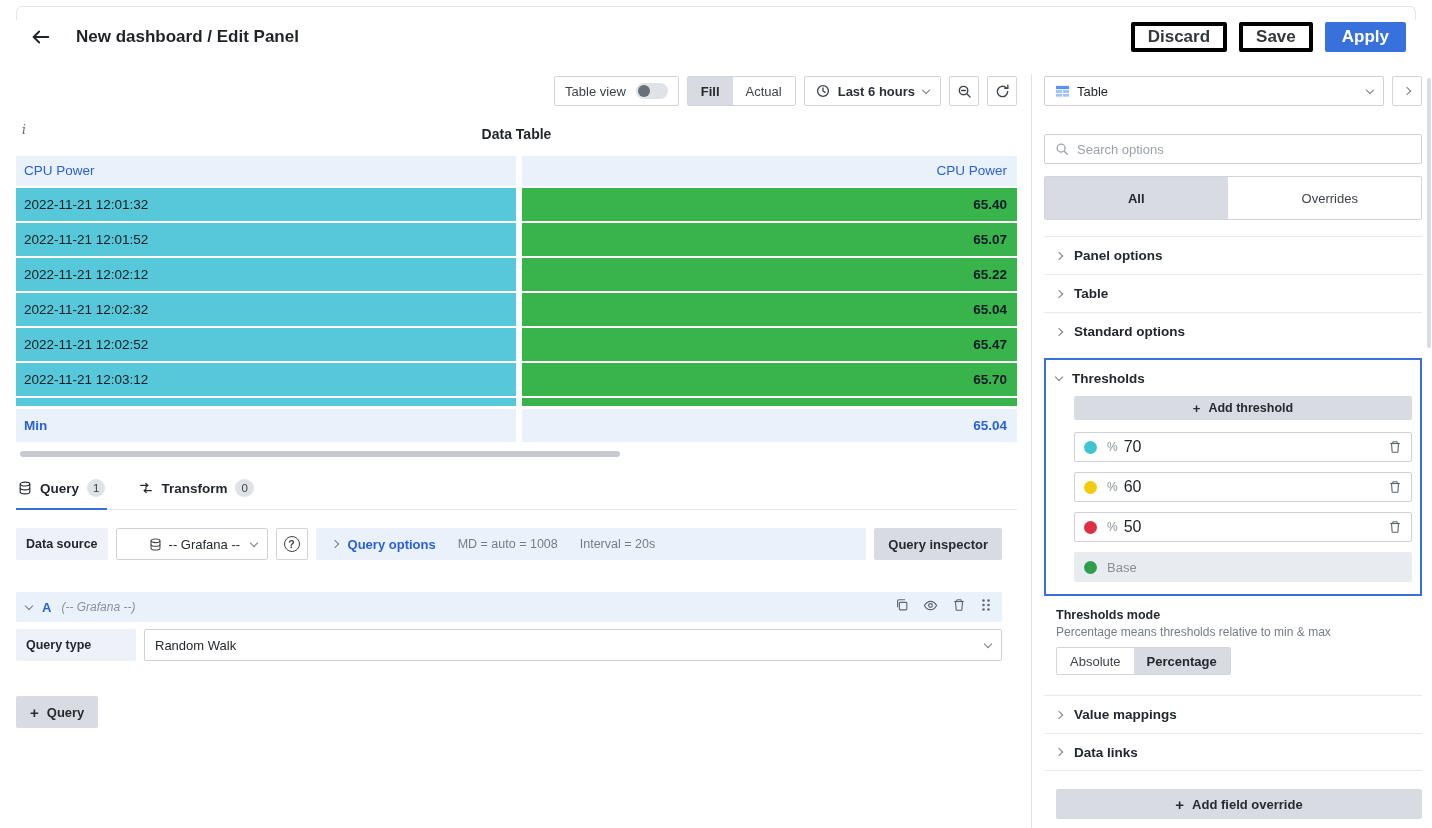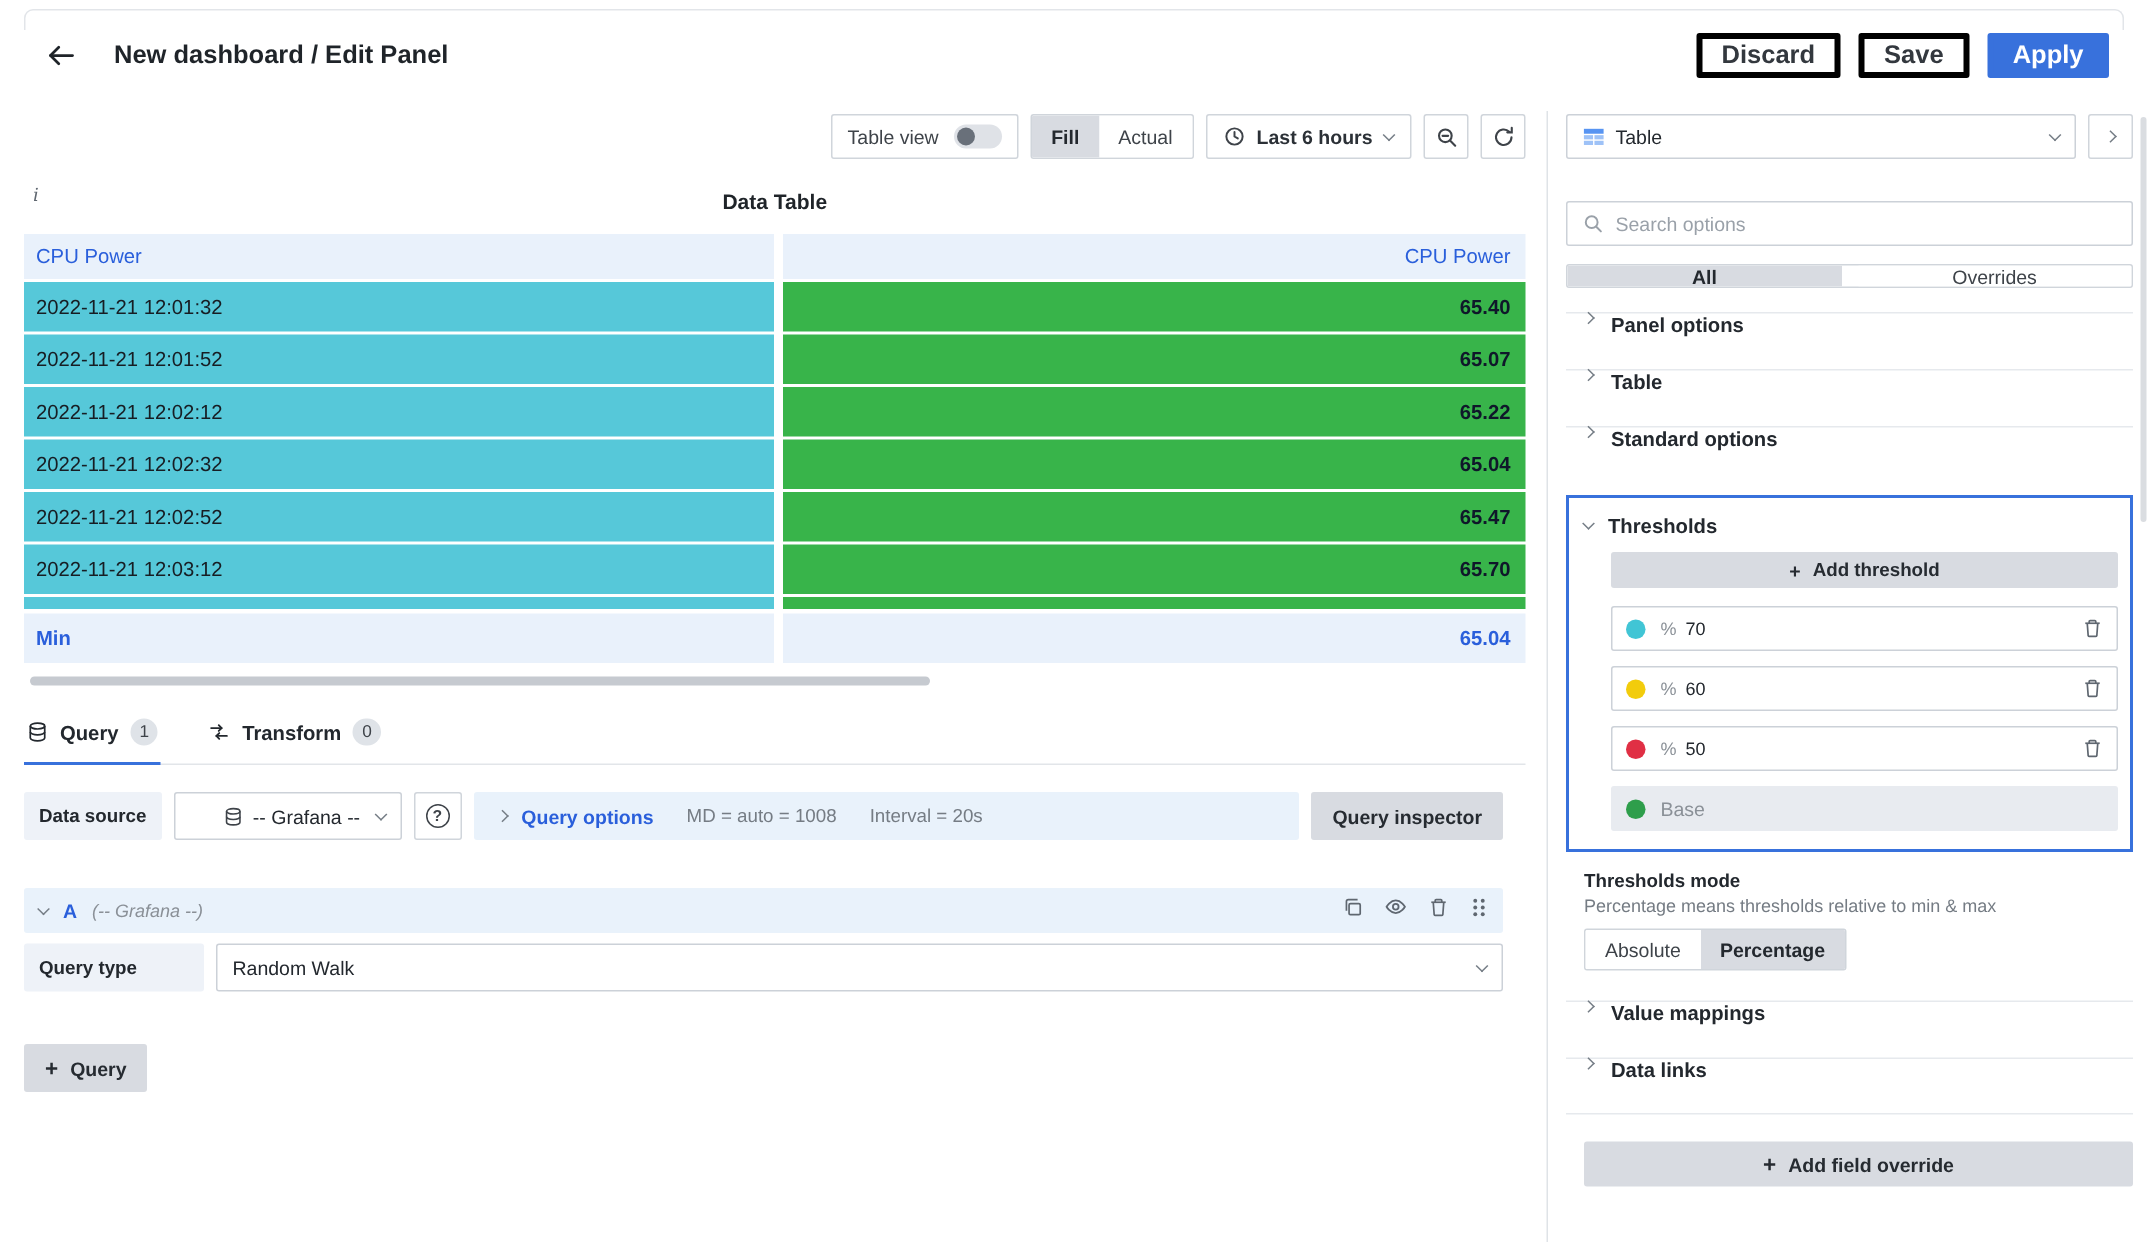--- a/index.html
+++ b/index.html
@@ -79,34 +79,34 @@
   .add-query{margin-top:35px;}
   .plus{font-size:15px;font-weight:600;line-height:1;}
 
   
   .viz-row{display:flex;gap:8px;}
   .viz-row .select{height:30px;}
   .viz-row .icon-sq{width:30px;height:30px;}
   .search{margin-top:28px;height:30px;border:1px solid #ccd1d8;border-radius:2px;display:flex;align-items:center;gap:8px;padding:0 10px;background:#fff;}
   .search input{border:none;outline:none;flex:1;font-size:13px;color:#23282e;font-family:inherit;background:transparent;}
   .search input::placeholder{color:#9aa1a9;}
-  .seg-group.full{height:16px;margin-top:12px;gap:11px;}
+  .seg-group.full{height:44px;margin-top:12px;gap:11px;}
   .seg-group.full .seg{flex:1;}
   .sections{margin-top:16px;}
-  .sections .section-row{height:38px;display:flex;gap:12px;border-top:1px solid #e6e9ed;padding:0 2px 0 12px;font-size:13.5px;font-weight:600;color:#23282e;}
+  .sections .section-row{height:38px;display:flex;align-items:center;gap:12px;border-top:1px solid #e6e9ed;padding:0 2px 0 12px;font-size:13.5px;font-weight:600;color:#23282e;}
   .sections.bottom{margin-top:20px;}
   .sections.bottom .section-row:last-child{border-bottom:1px solid #e6e9ed;}
   .th-box{border:2px solid var(--accent);margin-top:8px;padding:2px 8px 12px 10px;}
   .th-header{height:32px;display:flex;align-items:center;gap:10px;font-size:13.5px;font-weight:600;color:#23282e;}
   .add-th{height:24px;width:calc(100% - 18px);margin:2px 0 12px 18px;font-size:12.5px;}
   .th-list{margin-left:18px;display:flex;flex-direction:column;gap:10px;}
   .th-row{height:30px;border:1px solid #ccd1d8;border-radius:2px;background:#fff;display:flex;align-items:center;padding:0 9px;}
   .dot{width:13px;height:13px;border-radius:50%;flex:0 0 13px;}
   .pct{color:#8a9097;font-size:12px;margin:0 6px 0 10px;}
-  .th-val{font-size:12px;color:#23282e;}
+  .th-val{font-size:16px;color:#23282e;}
   .th-trash{margin-left:auto;display:flex;}
   .th-row.base{margin-left:18px;margin-top:10px;background:#e8ebf0;border-color:#e8ebf0;}
   .base-label{color:#8a9097;font-size:13px;margin-left:10px;}
   .mode-block{margin:12px 0 0 12px;}
   .mode-label{font-size:12.5px;font-weight:700;color:#23282e;}
   .mode-desc{font-size:12px;color:#757c84;margin-top:3px;}
   .seg-group.inline{display:inline-flex;height:28px;margin-top:8px;}
   .add-override{margin:18px 0 0 12px;width:calc(100% - 12px);height:30px;font-size:13px;}
   .vscroll{position:absolute;right:1px;top:4px;width:4px;height:270px;background:#dadde1;border-radius:2px;}
 </style>

